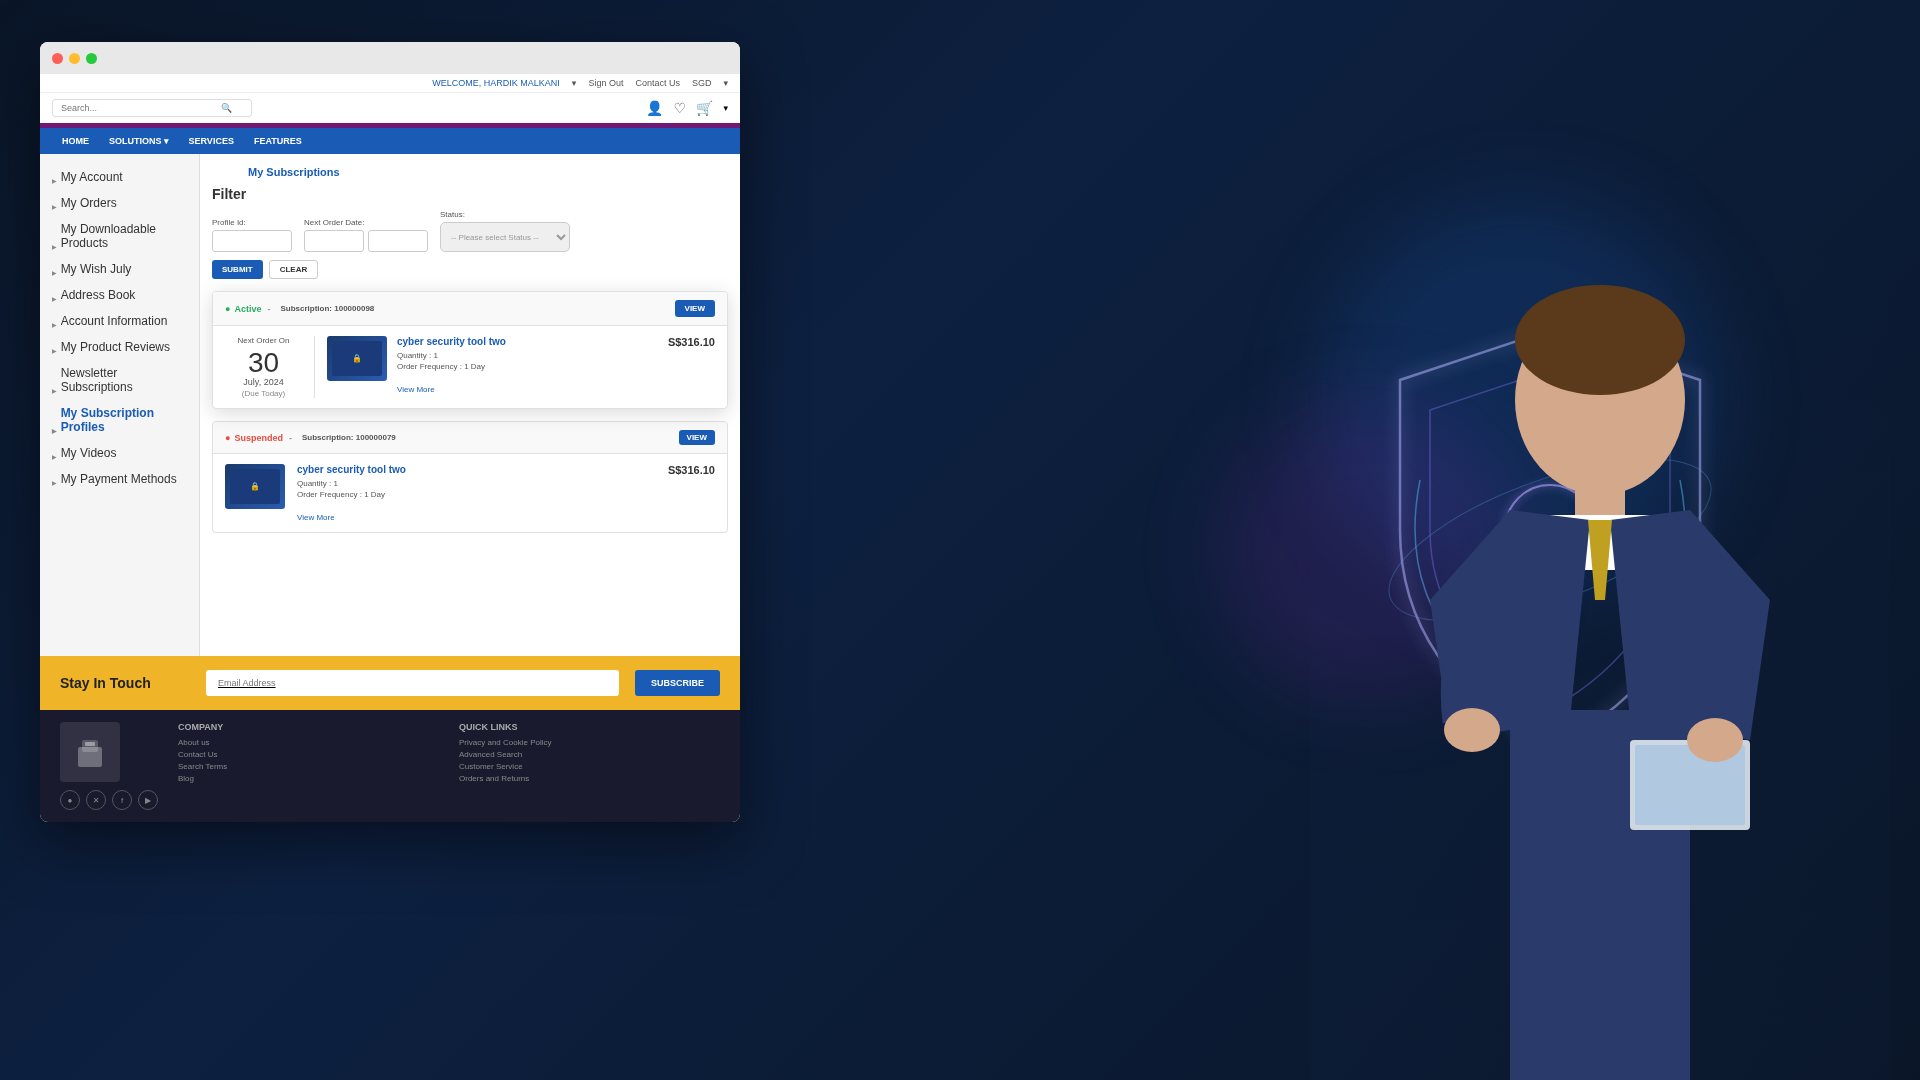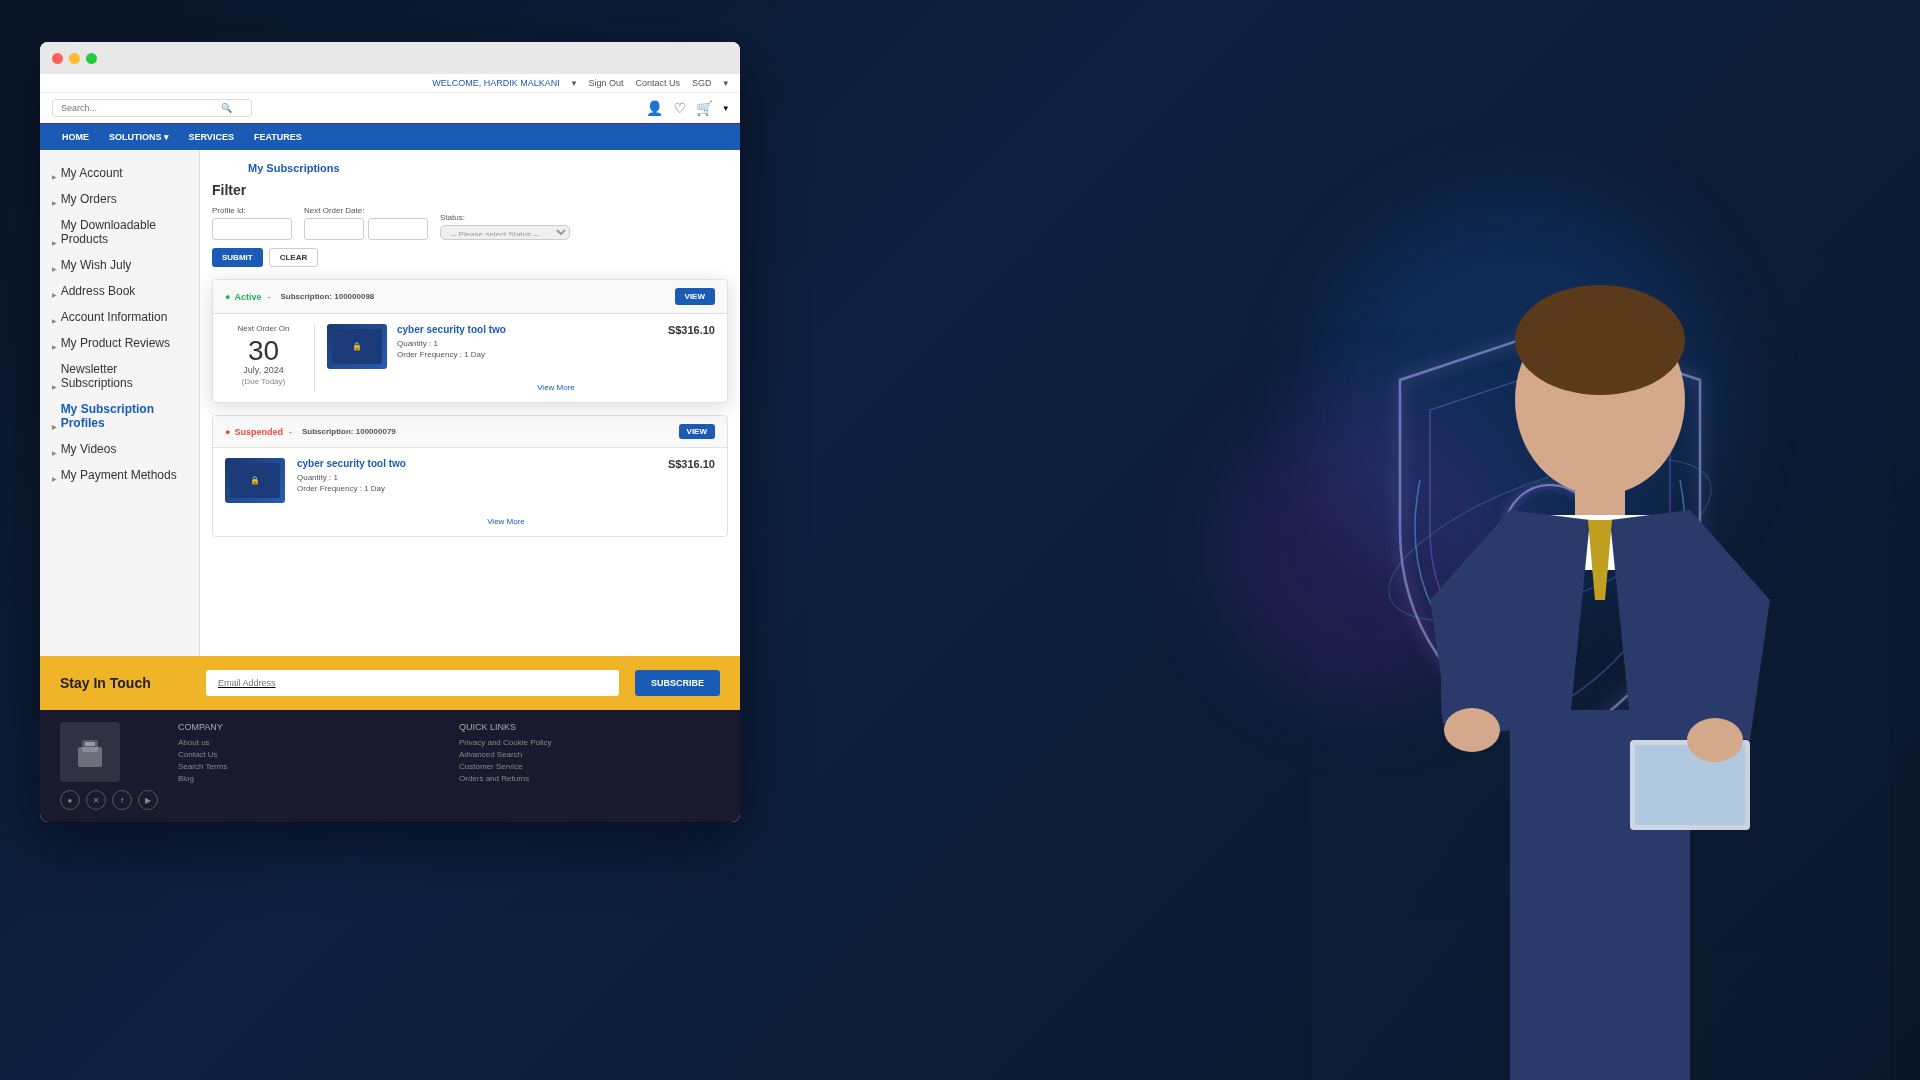--- a/index.html
+++ b/index.html
@@ -71,21 +71,21 @@
     .top-bar a { color: #555; text-decoration: none; cursor: pointer; }
     .welcome-text { color: #1a5cb5; font-size: 9px; }
 
     
     .site-header {
       background: #fff;
       padding: 6px 12px;
       display: flex;
       align-items: center;
       justify-content: space-between;
-      border-bottom: 1px solid #701a75;
+      border-bottom: 5px solid #701a75;
       flex-shrink: 0;
     }
 
     .search-bar {
       display: flex;
       align-items: center;
       border: 1px solid #ddd;
       border-radius: 3px;
       padding: 3px 8px;
       width: 200px;
@@ -212,21 +212,21 @@
       width: 80px;
       height: 22px;
     }
 
     .filter-select {
       border: 1px solid #ccc;
       border-radius: 5px;
       padding: 3px 6px;
       font-size: 8px;
       width: 130px;
-      height: 15px;
+      height: 30px;
       color: #999;
     }
 
     .filter-buttons {
       display: flex;
       gap: 6px;
     }
 
     .btn-submit {
       background: #1a5cb5;
@@ -390,22 +390,21 @@
       font-weight: bold;
       color: #333;
       text-align: right;
     }
 
     .view-more-link {
       display: block;
       font-size: 8px;
       color: #1a5cb5;
       cursor: pointer;
-      margin-top: 24px;
-      text-align: center;
+      margin-top: 14px;
     }
 
     
     .pagination-row {
       display: flex;
       align-items: center;
       gap: 6px;
       font-size: 8px;
       color: #555;
       padding: 6px 0;
@@ -480,21 +479,21 @@
       font-size: 20px;
       flex-shrink: 0;
     }
 
     .footer-section {
       flex: 1;
     }
 
     .footer-title {
       font-size: 9px;
-      font-weight: normal;
+      font-weight: bold;
       color: #aaa;
       margin-bottom: 6px;
       text-transform: uppercase;
     }
 
     .footer-link {
       display: block;
       font-size: 8px;
       color: #888;
       margin-bottom: 3px;

